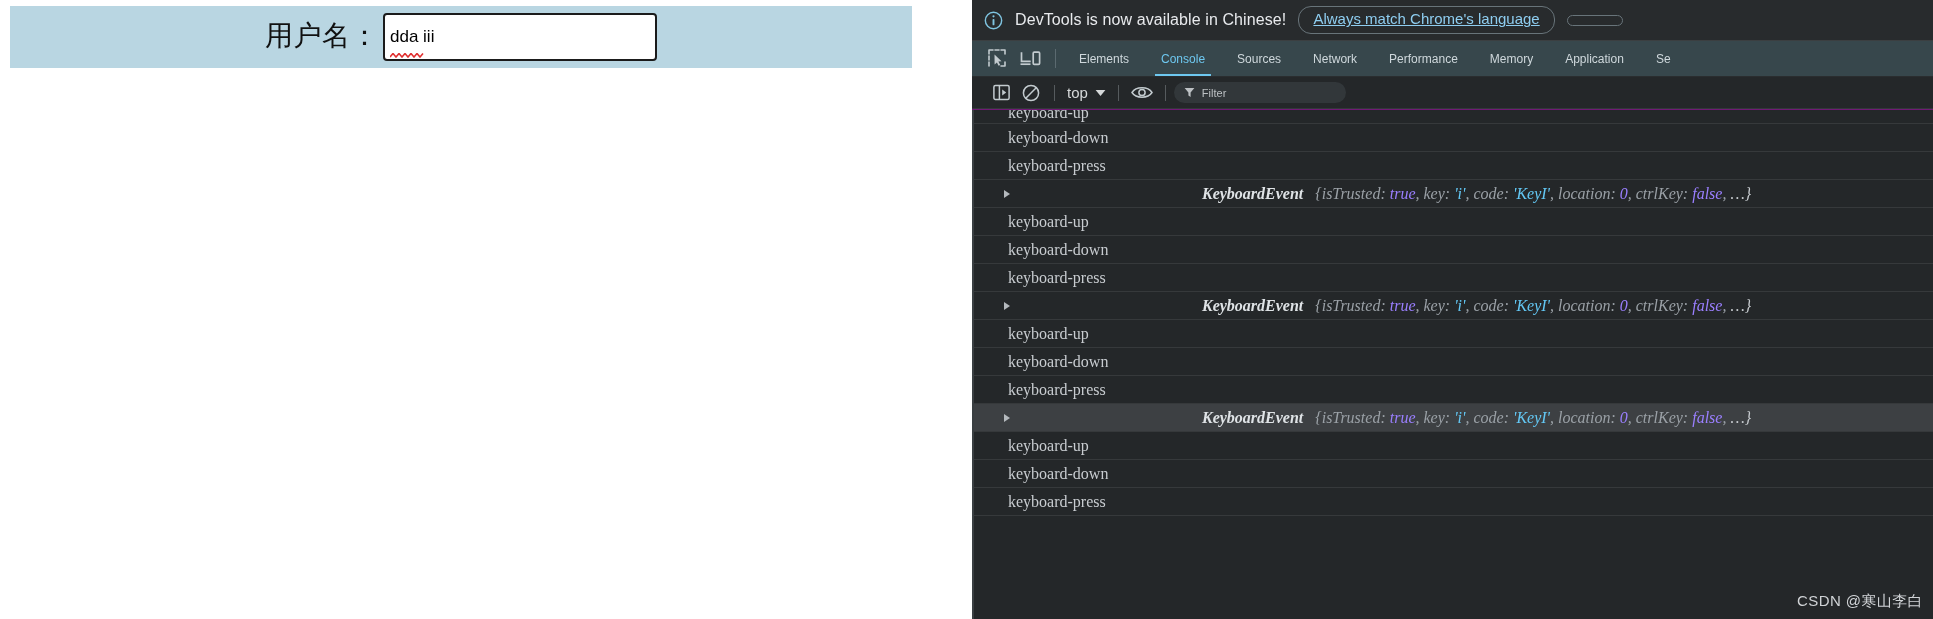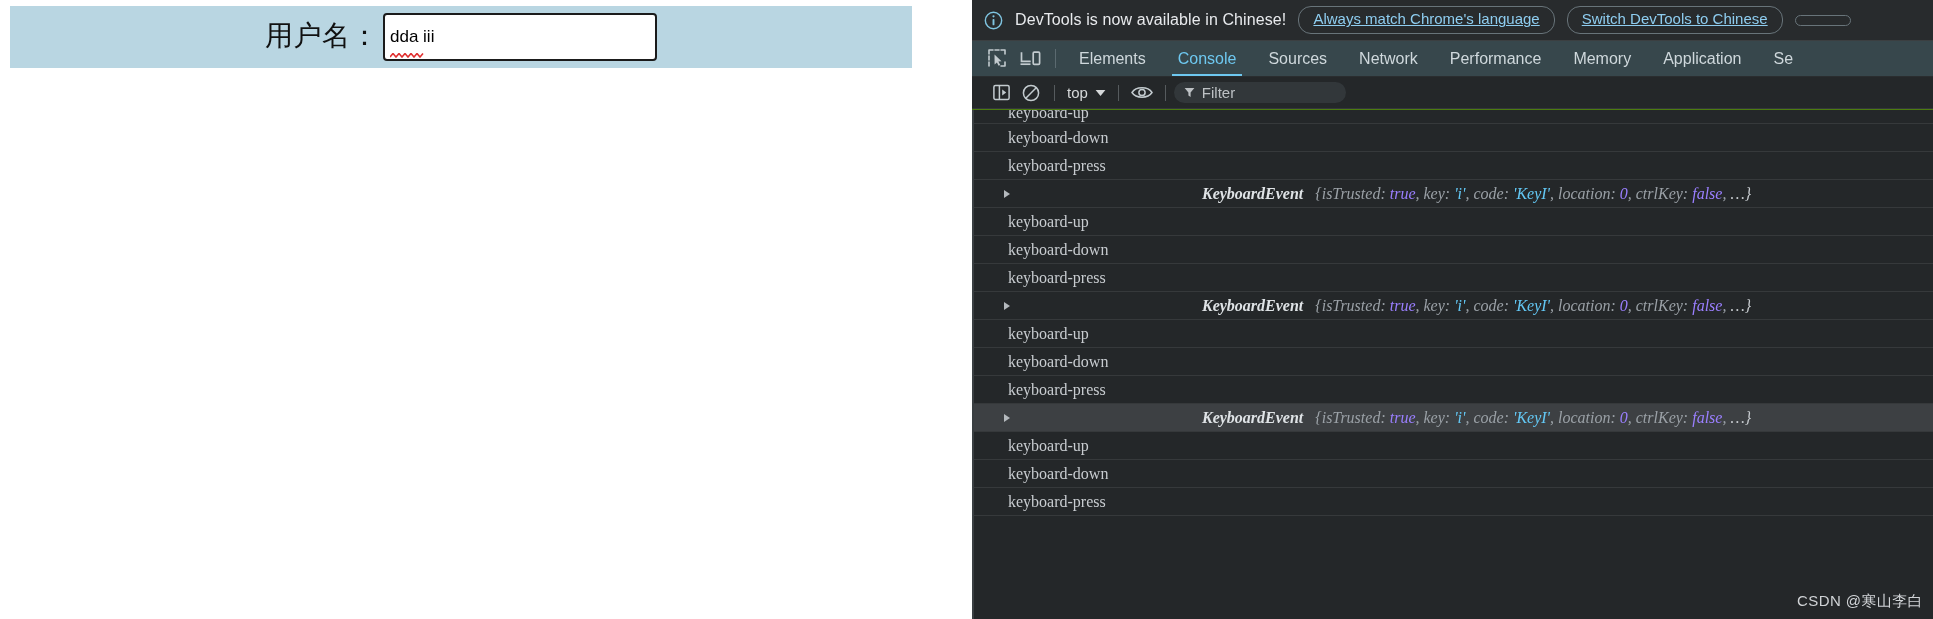--- a/index.html
+++ b/index.html
@@ -83,21 +83,21 @@
     overflow: hidden;
   }
 
   
   #devtools {
     position: absolute;
     left: 972px;
     top: 0;
     width: 961px;
     height: 619px;
-    background: #4d7c0f;
+    background: #701a75;
     color: #d8d8d8;
     font-family: "Liberation Sans", sans-serif;
     overflow: hidden;
   }
 
   
   #infobar {
     height: 41px;
     background: #282b2d;
     border-bottom: 1px solid #3b3f41;
@@ -160,21 +160,21 @@
   .tb-sep {
     width: 1px;
     background: #5b6a70;
     margin: 8px 7px;
     flex: 0 0 auto;
   }
   .tab {
     display: flex;
     align-items: center;
     padding: 16px 16px;
-    font-size: 16px;
+    font-size: 12px;
     color: #cfd8dc;
     cursor: pointer;
     position: relative;
     flex: 0 0 auto;
   }
   .tab.active {
     color: #6ec8f0;
   }
   .tab.active::after {
     content: "";
@@ -229,21 +229,21 @@
     gap: 7px;
     background: #32373a;
     border-radius: 11px;
     height: 21px;
     padding: 0 12px 0 10px;
     min-width: 150px;
     flex: 0 0 auto;
     cursor: text;
   }
   #filter-placeholder {
-    font-size: 15px;
+    font-size: 11px;
     color: #bdc1c4;
   }
 
   
   #console-log {
     position: absolute;
     left: 0;
     top: 110px;
     width: 961px;
     height: 509px;
@@ -340,21 +340,20 @@
 <div id="devtools">
 
   <div id="infobar">
     <svg class="info-icon" viewBox="0 0 20 20">
       <circle cx="10" cy="10" r="8.6" fill="none" stroke="#7fc4e0" stroke-width="1.5"></circle>
       <circle cx="10" cy="5.6" r="1.15" fill="#7fc4e0"></circle>
       <rect x="9" y="8.4" width="2" height="6.6" rx="0.9" fill="#7fc4e0"></rect>
     </svg>
     <span id="infobar-text">DevTools is now available in Chinese!</span>
     <button class="pill-btn">Always match Chrome's language</button>
-    <button class="pill-btn">Switch DevTools to Chinese</button>
     <button class="pill-btn clipped"></button>
   </div>
 
   <div id="tabstrip">
     <div class="tb-icon-btn">
       <svg width="19" height="19" viewBox="0 0 19 19">
         <path d="M1 1 h4 M7 1 h4 M13 1 h4 M1 1 v4 M1 7 v4 M1 13 v4 M17 1 v4 M13 17 h4 M17 13 v4" stroke="#c3cbcf" stroke-width="1.6" fill="none" stroke-linecap="round"></path>
         <path d="M6.5 5.5 L13.5 12.2 L10.4 12.6 L12.2 16 L10.6 16.8 L8.9 13.4 L6.6 15.5 Z" fill="#c3cbcf"></path>
       </svg>
     </div>

